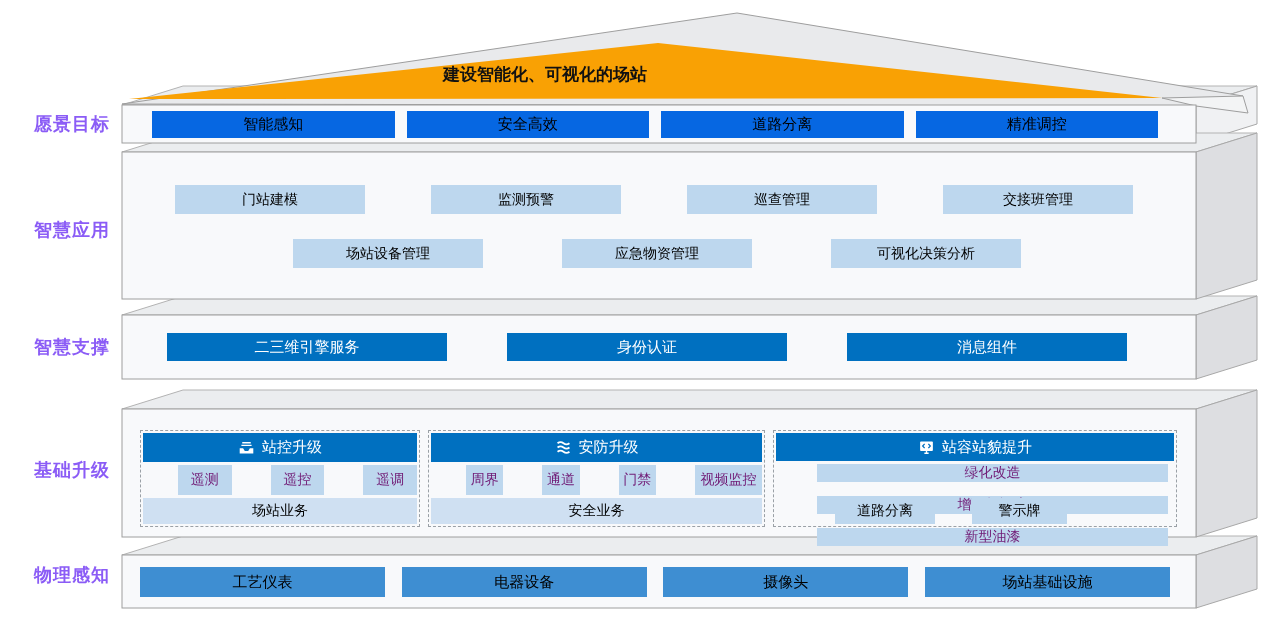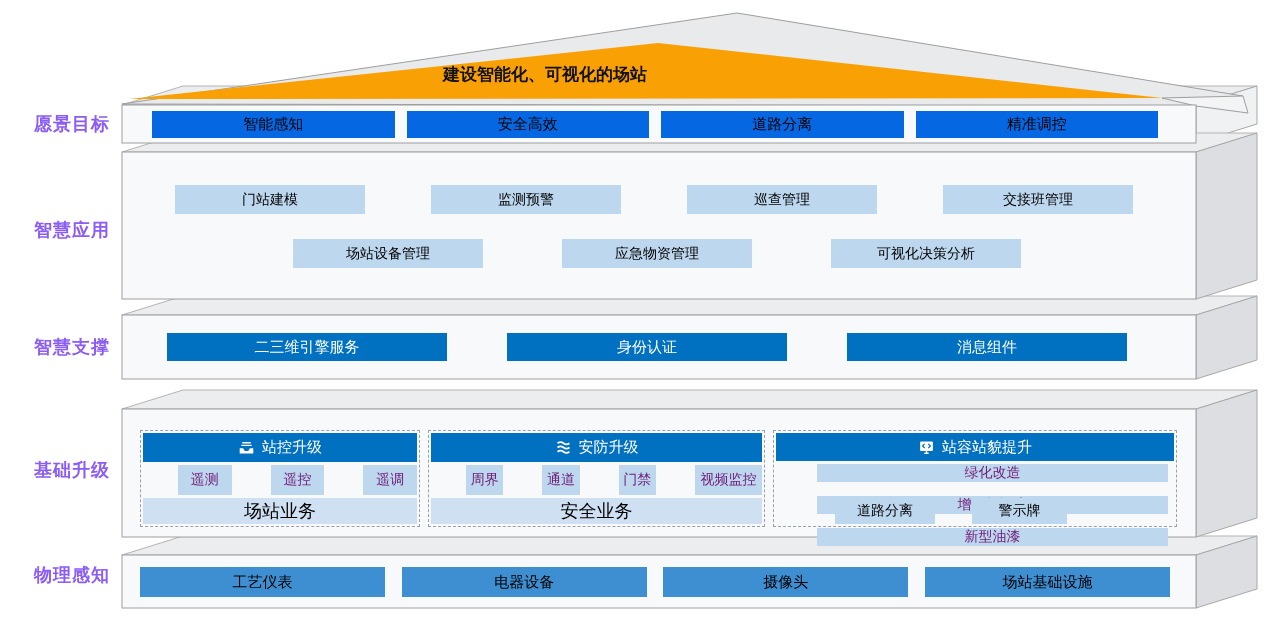--- a/index.html
+++ b/index.html
@@ -31,21 +31,21 @@
   .group{
     top:430px;height:97px;box-sizing:border-box;border:1px dashed #9aa0a6;background:transparent;
     display:flex;flex-direction:column;padding:2px;gap:3px;
   }
   .group-header{
     height:29px;background:var(--office-blue);color:#fff;font-size:15px;
     display:flex;align-items:center;justify-content:center;gap:7px;
   }
   .group-items{height:31px;display:flex;gap:4px;}
   .group-items .g-item{background:var(--light-blue);color:#701a75;font-size:14px;flex:1;margin-left:35px;}
-  .group-footer{height:26px;background:var(--lighter-blue);color:#000;font-size:18px;
+  .group-footer{height:26px;background:var(--lighter-blue);color:#000;font-size:14px;
     display:flex;align-items:center;justify-content:center;}
   .g2-items .g-item:last-child{flex:1.8;}
   .g3-itemsA{padding:0 6px;}
   .g3-itemsA .g-item{flex:1;}
   .g3-itemsA .g-item:last-child{flex:1.1;}
   .g3-itemsA{gap:14px;flex-direction:column;}
   .g3-itemsB{height:26px;display:flex;gap:37px;justify-content:center;position:relative;left:-24px;}
   .g3-itemsB .g-item{background:var(--light-blue);color:#000;font-size:14px;}
   .g3-itemsB .g-item:first-child{width:100px;}
   .g3-itemsB .g-item:last-child{width:95px;}

